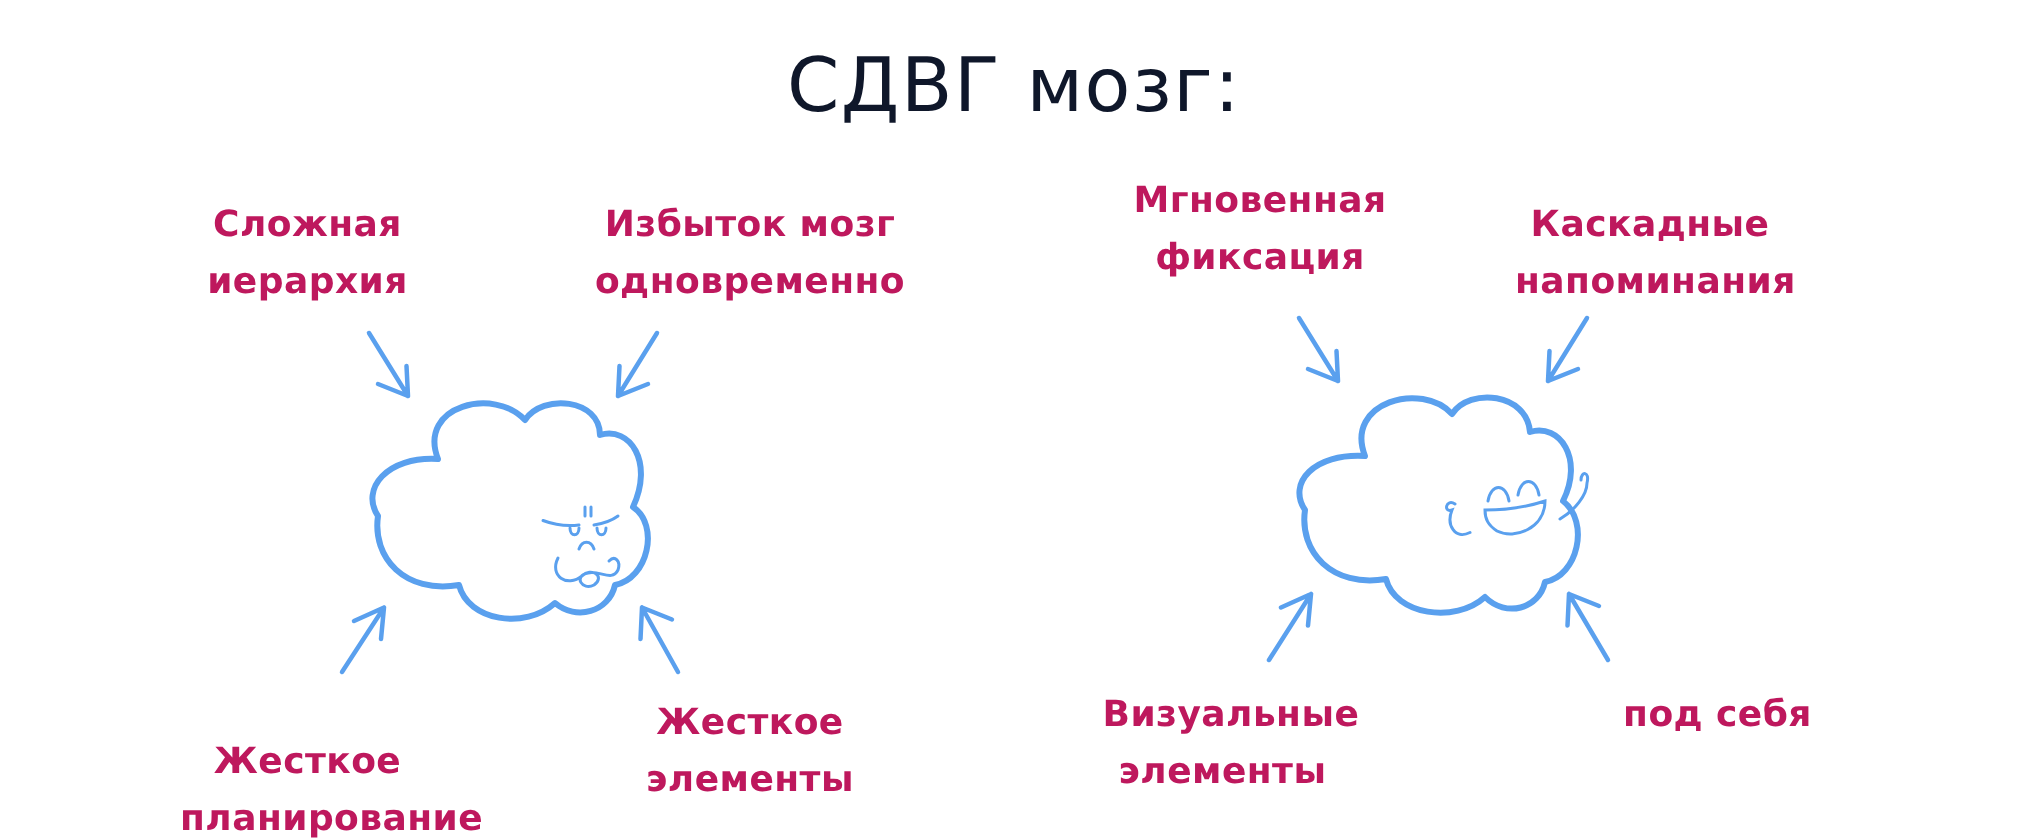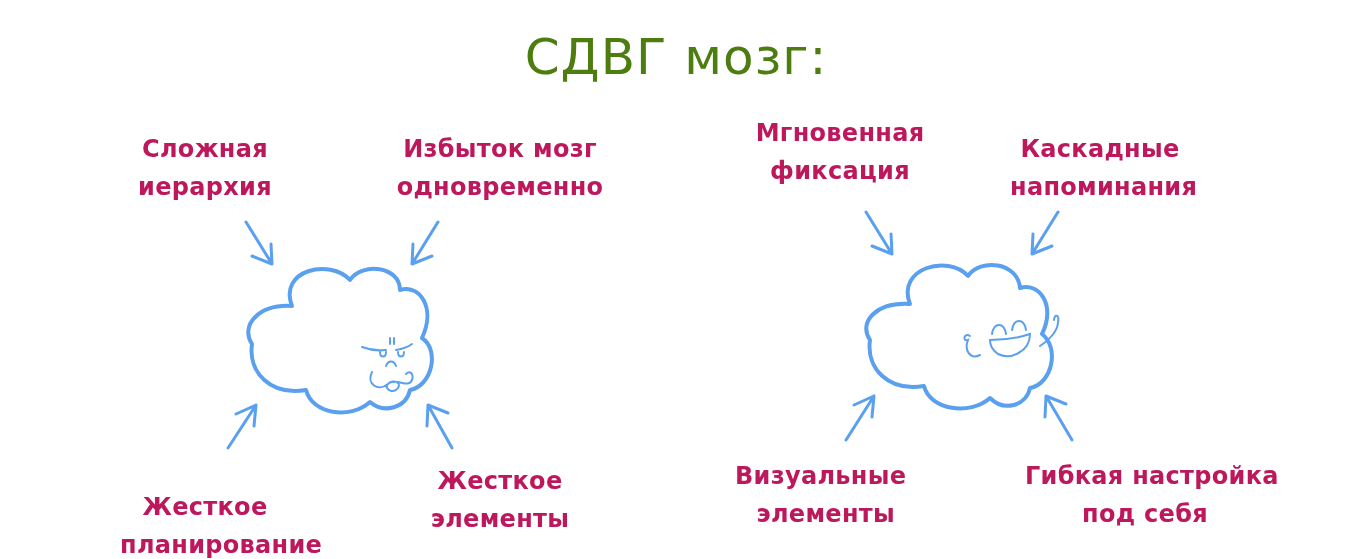--- a/index.html
+++ b/index.html
@@ -1,19 +1,19 @@
 <!DOCTYPE html>
 <html><head>
 <meta charset="utf-8">
 <style>
   html, body { margin: 0; padding: 0; background: #ffffff; }
   body { width: 1352px; height: 559px; position: relative; overflow: hidden;
          font-family: "DejaVu Sans", sans-serif; }
   .title { position: absolute; left: 0; width: 1352px; top: 28px; text-align: center;
-           font-size: 50px; color: #4d7c0f; letter-spacing: 1px; font-family: "DejaVu Sans", sans-serif; }
+           font-size: 50px; color: #0f172a; letter-spacing: 1px; font-family: "DejaVu Sans", sans-serif; }
   .label { position: absolute; text-align: center; color: #be185d; font-size: 24px;
            line-height: 38px; font-weight: bold; letter-spacing: 0.3px; white-space: nowrap; }
   .label span { display: block; }
   svg.art { position: absolute; left: 0; top: 0; }
 </style>
 </head>
 <body>
 
 <div class="title">СДВГ мозг:</div>
 
@@ -76,20 +76,19 @@
 </div>
 
 <div class="label" style="left:755px; top:114px; width:170px;">
   <span>Мгновенная</span>
   <span>фиксация</span>
 </div>
 <div class="label" style="left:1010px; top:130px; width:180px;">
   <span>Каскадные</span>
   <span>напоминания</span>
 </div>
-<div class="label" style="left:735px; top:457px; width:160px;text-align:right;">
+<div class="label" style="left:735px; top:457px; width:160px;">
   <span>Визуальные</span>
   <span>элементы</span>
 </div>
 <div class="label" style="left:1025px; top:457px; width:240px;">
-  <span>Гибкая настройка</span>
   <span>под себя</span>
 </div>
 
 </body></html>

